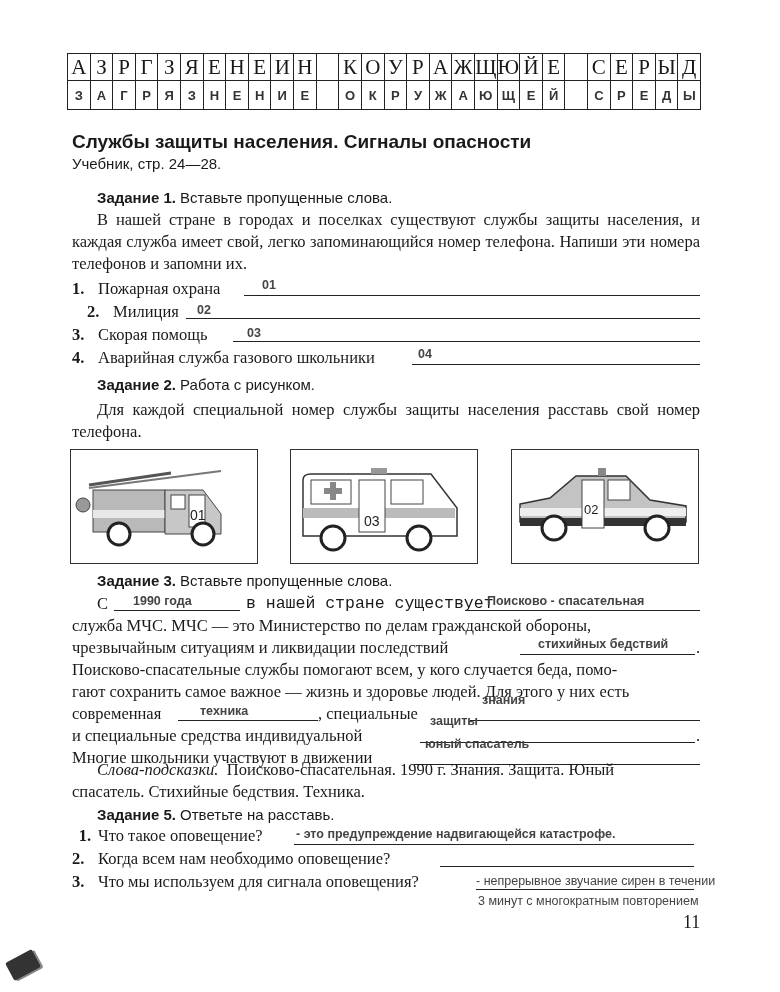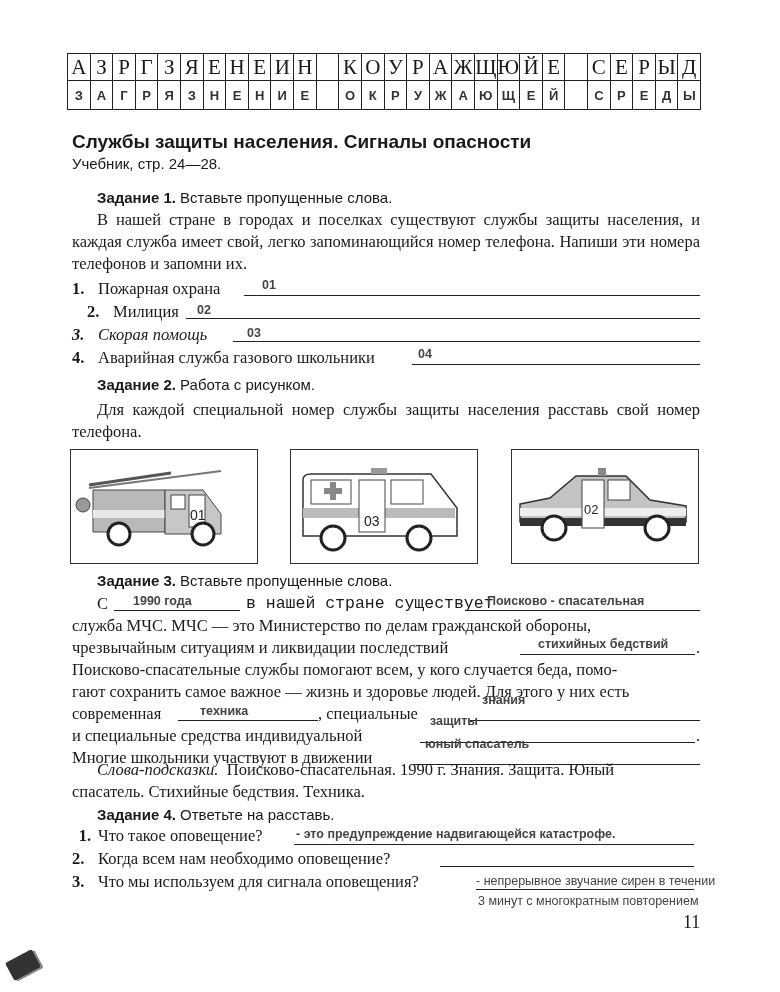--- a/index.html
+++ b/index.html
@@ -99,21 +99,21 @@
 <div class="abs para" style="left:72px;top:209px;width:628px;text-indent:25px;">В нашей стране  в городах и поселках существуют службы защиты населения, и каждая служба имеет свой, легко запоминающийся номер телефона. Напиши эти номера телефонов и запомни их.</div>
 
 <div class="item" style="left:72px;top:279px;"><span class="n">1.</span><span>Пожарная охрана</span></div>
 <div class="line" style="left:244px;top:295px;width:456px;"></div>
 <div class="hw" style="left:262px;top:278px;">01</div>
 
 <div class="item" style="left:87px;top:302px;"><span class="n">2.</span><span>Милиция</span></div>
 <div class="line" style="left:186px;top:318px;width:514px;"></div>
 <div class="hw" style="left:197px;top:303px;">02</div>
 
-<div class="item" style="left:72px;top:325px;font-style:italic;"><span class="n">3.</span><span>Скорая помощь</span></div>
+<div class="item" style="left:72px;top:325px;"><span class="n">3.</span><span>Скорая помощь</span></div>
 <div class="line" style="left:233px;top:341px;width:467px;"></div>
 <div class="hw" style="left:247px;top:326px;">03</div>
 
 <div class="item" style="left:72px;top:348px;"><span class="n">4.</span><span>Аварийная служба газового школьники</span></div>
 <div class="line" style="left:412px;top:364px;width:288px;"></div>
 <div class="hw" style="left:418px;top:347px;">04</div>
 
 <div class="abs task" style="left:97px;top:376px;">
   <b>Задание 2.</b>
   <span>Работа с рисунком.</span>
@@ -197,21 +197,21 @@
 <div class="item" style="left:696px;top:726px;">.</div>
 
 <div class="item" style="left:72px;top:748px;">Многие школьники участвуют в движении</div>
 <div class="line" style="left:414px;top:764px;width:286px;"></div>
 <div class="hw" style="left:425px;top:737px;">юный спасатель</div>
 
 <div class="item" style="left:97px;top:760px;width:603px;"><i>Слова-подсказки.</i>&nbsp; <span>Поисково-спасательная. 1990 г. Знания. Защита. Юный</span></div>
 <div class="item" style="left:72px;top:782px;">спасатель. Стихийные бедствия. Техника.</div>
 
 <div class="abs task" style="left:97px;top:806px;">
-  <b>Задание 4.</b>
+  <b>Задание 5.</b>
   <span>Ответьте на расставь.</span>
 </div>
 
 <div class="item" style="left:72px;top:826px;text-align:center;"><span class="n">1.</span><span>Что такое оповещение?</span></div>
 <div class="line" style="left:294px;top:844px;width:400px;"></div>
 <div class="hw" style="left:296px;top:827px;">- это предупреждение надвигающейся катастрофе.</div>
 
 <div class="item" style="left:72px;top:849px;"><span class="n">2.</span><span>Когда всем нам необходимо оповещение?</span></div>
 <div class="line" style="left:440px;top:866px;width:254px;"></div>
 

